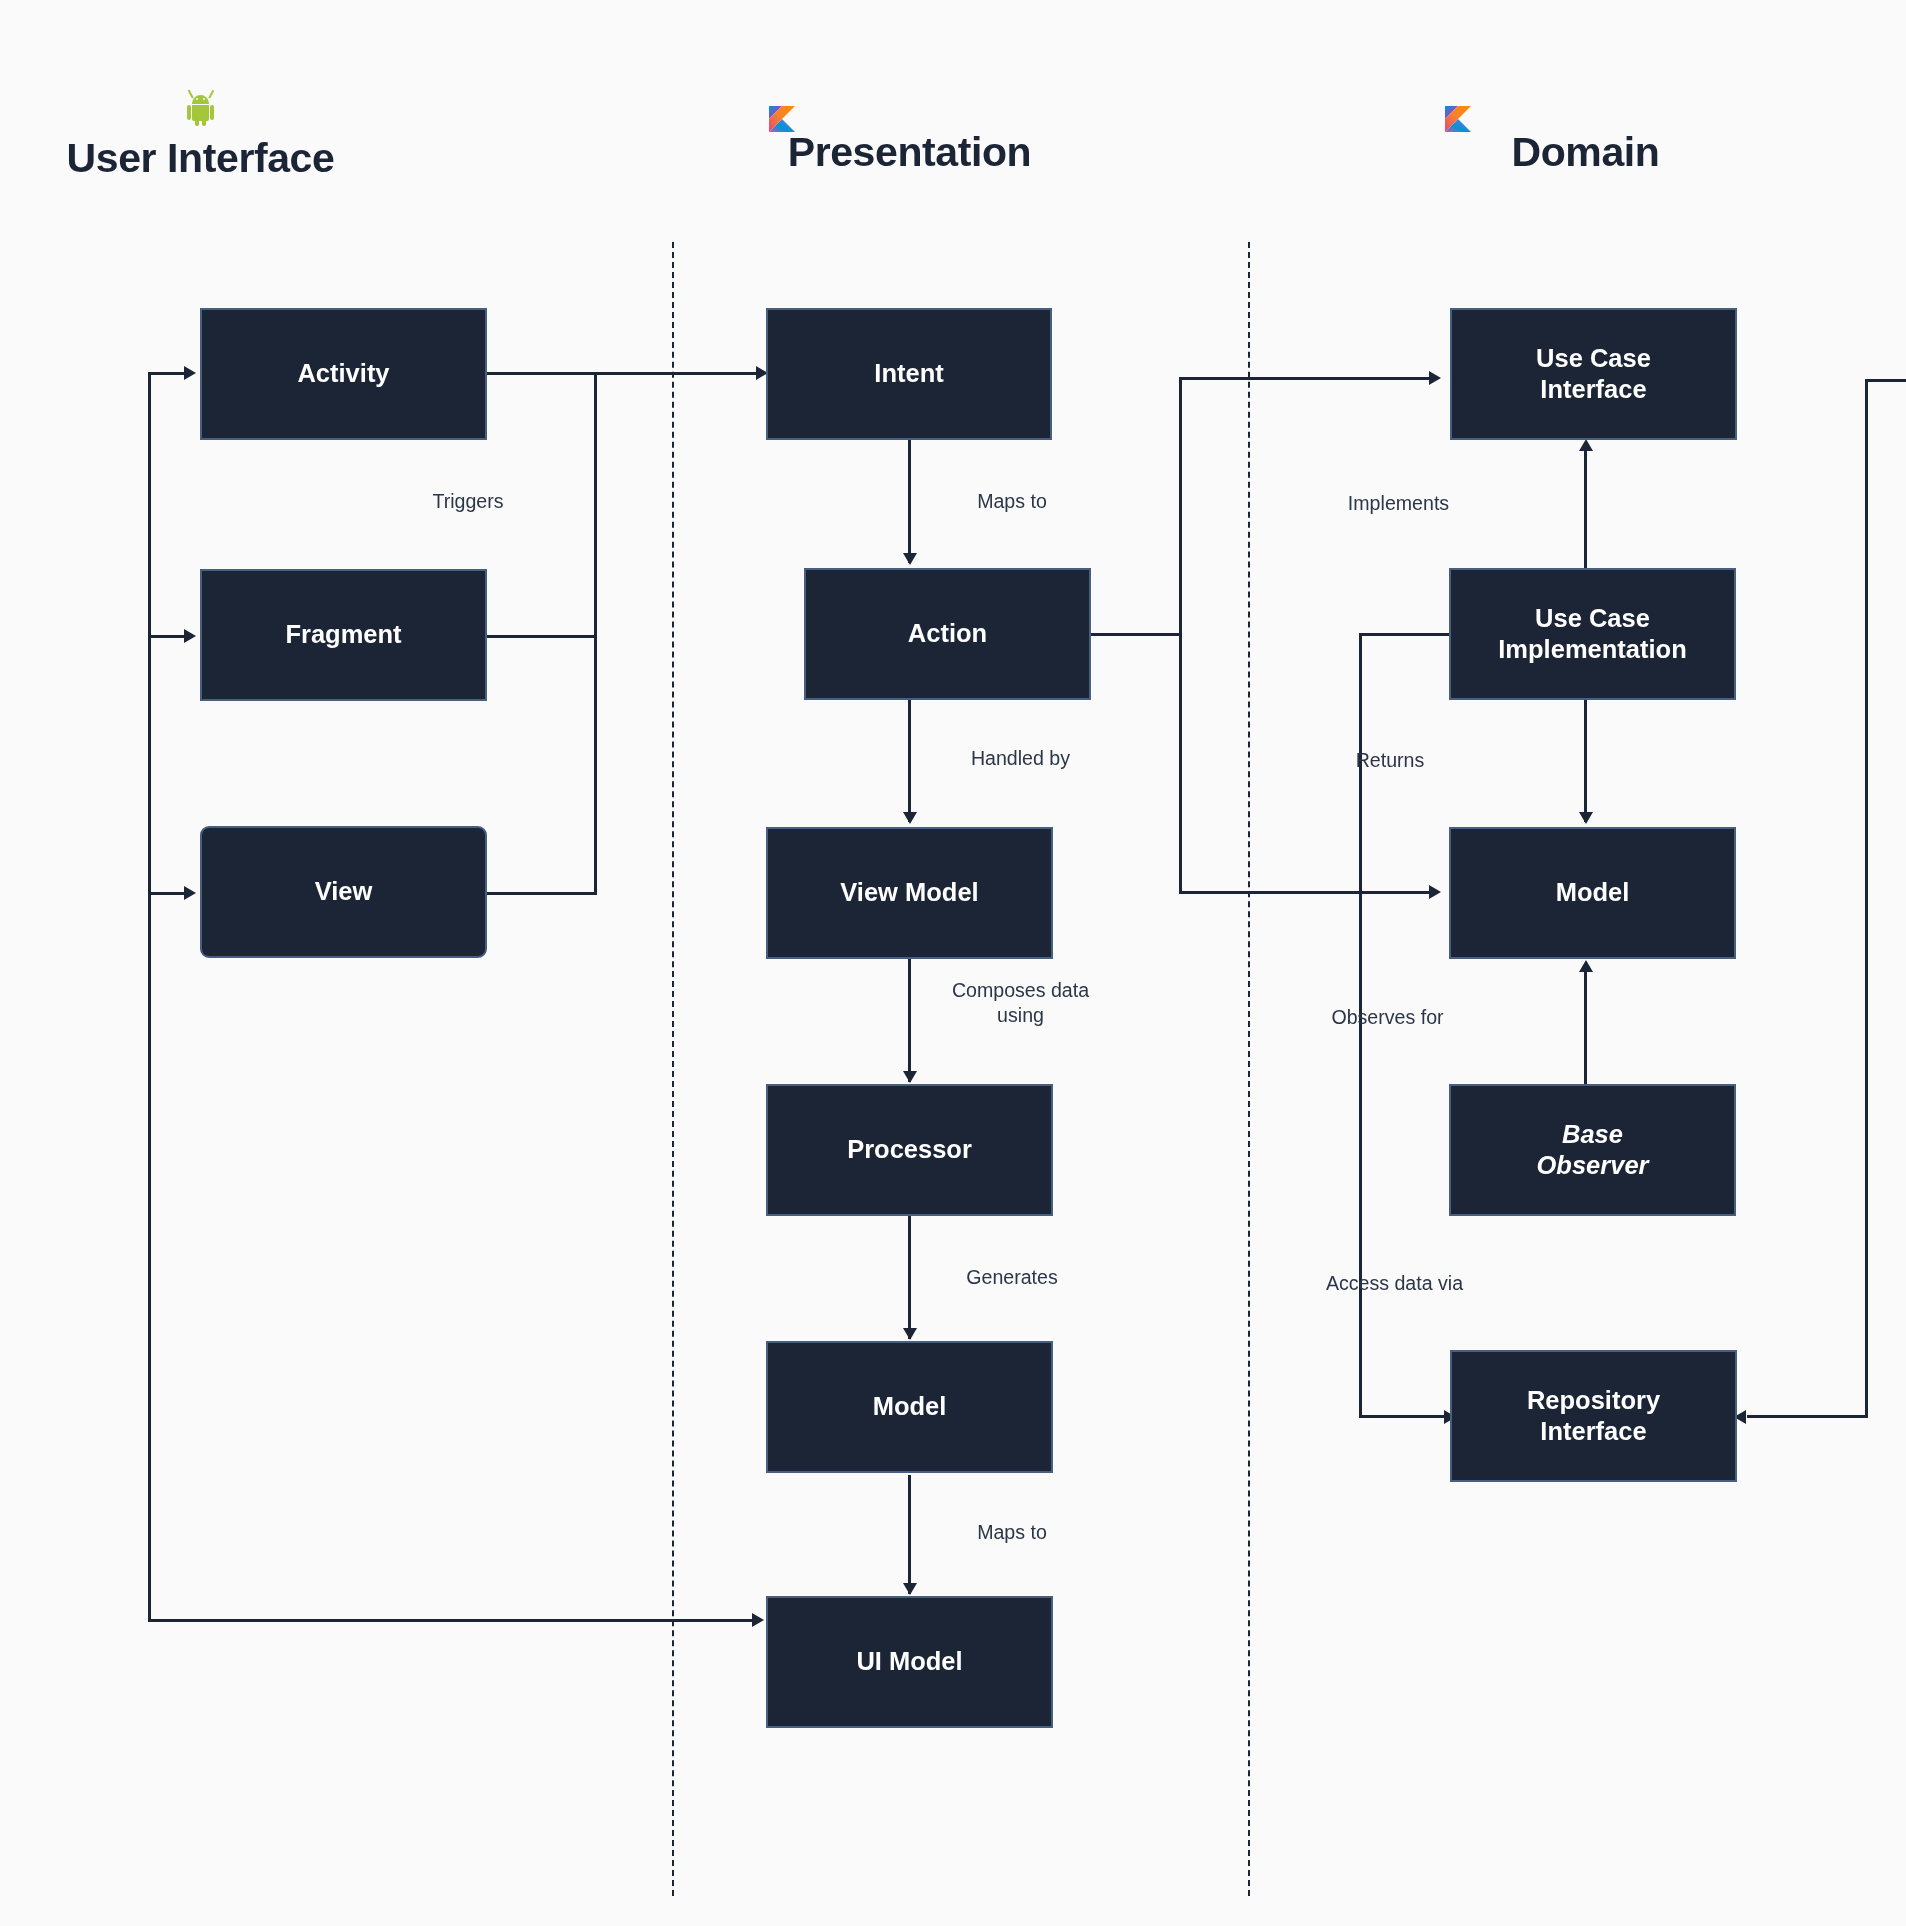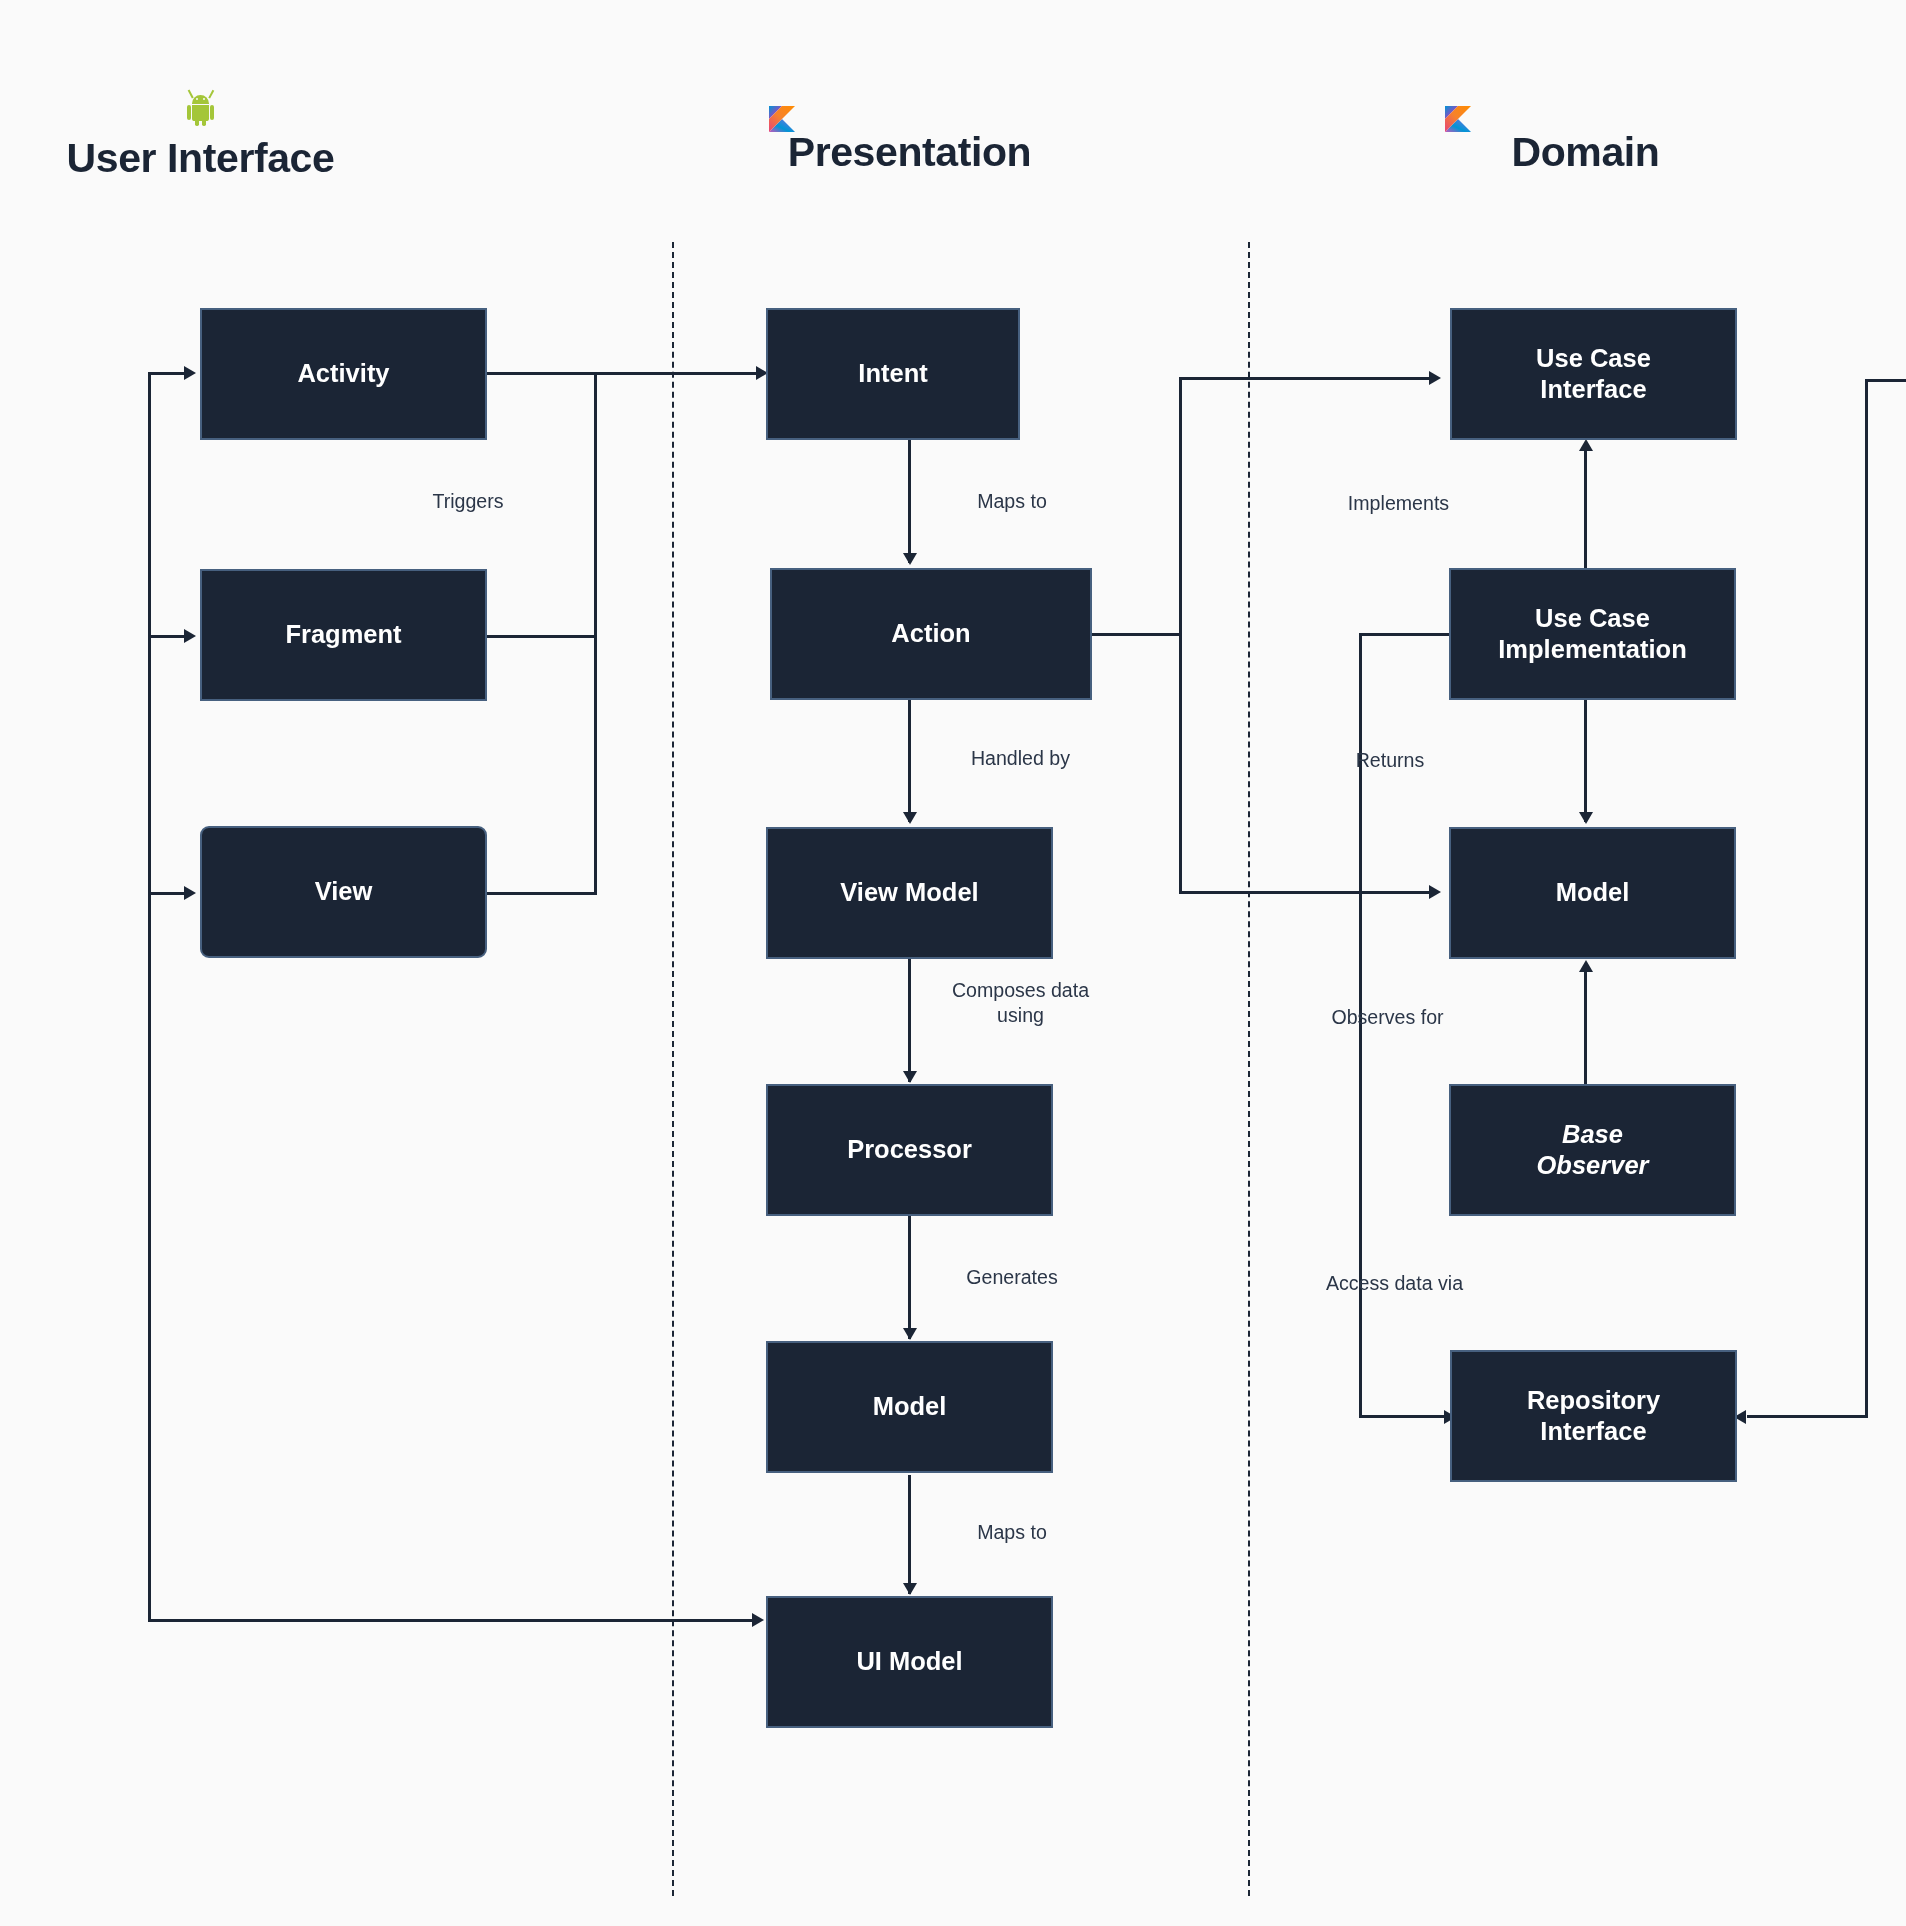--- a/index.html
+++ b/index.html
@@ -193,24 +193,24 @@
   <div class="node" style="left:200px; top:308px; width:287px; height:132px;">
     <span class="lbl">Activity</span>
   </div>
   <div class="node" style="left:200px; top:569px; width:287px; height:132px;">
     <span class="lbl">Fragment</span>
   </div>
   <div class="node" style="left:200px; top:826px; width:287px; height:132px;border-radius:9px;">
     <span class="lbl">View</span>
   </div>
 
-  <div class="node" style="left:766px; top:308px; width:254px; height:132px;">
+  <div class="node" style="left:766px; top:308px; width:286px; height:132px;">
     <span class="lbl">Intent</span>
   </div>
-  <div class="node" style="left:770px; top:568px; width:322px; height:132px;">
+  <div class="node" style="left:804px; top:568px; width:287px; height:132px;">
     <span class="lbl">Action</span>
   </div>
   <div class="node" style="left:766px; top:827px; width:287px; height:132px;">
     <span class="lbl">View Model</span>
   </div>
   <div class="node" style="left:766px; top:1084px; width:287px; height:132px;">
     <span class="lbl">Processor</span>
   </div>
   <div class="node" style="left:766px; top:1341px; width:287px; height:132px;">
     <span class="lbl">Model</span>

